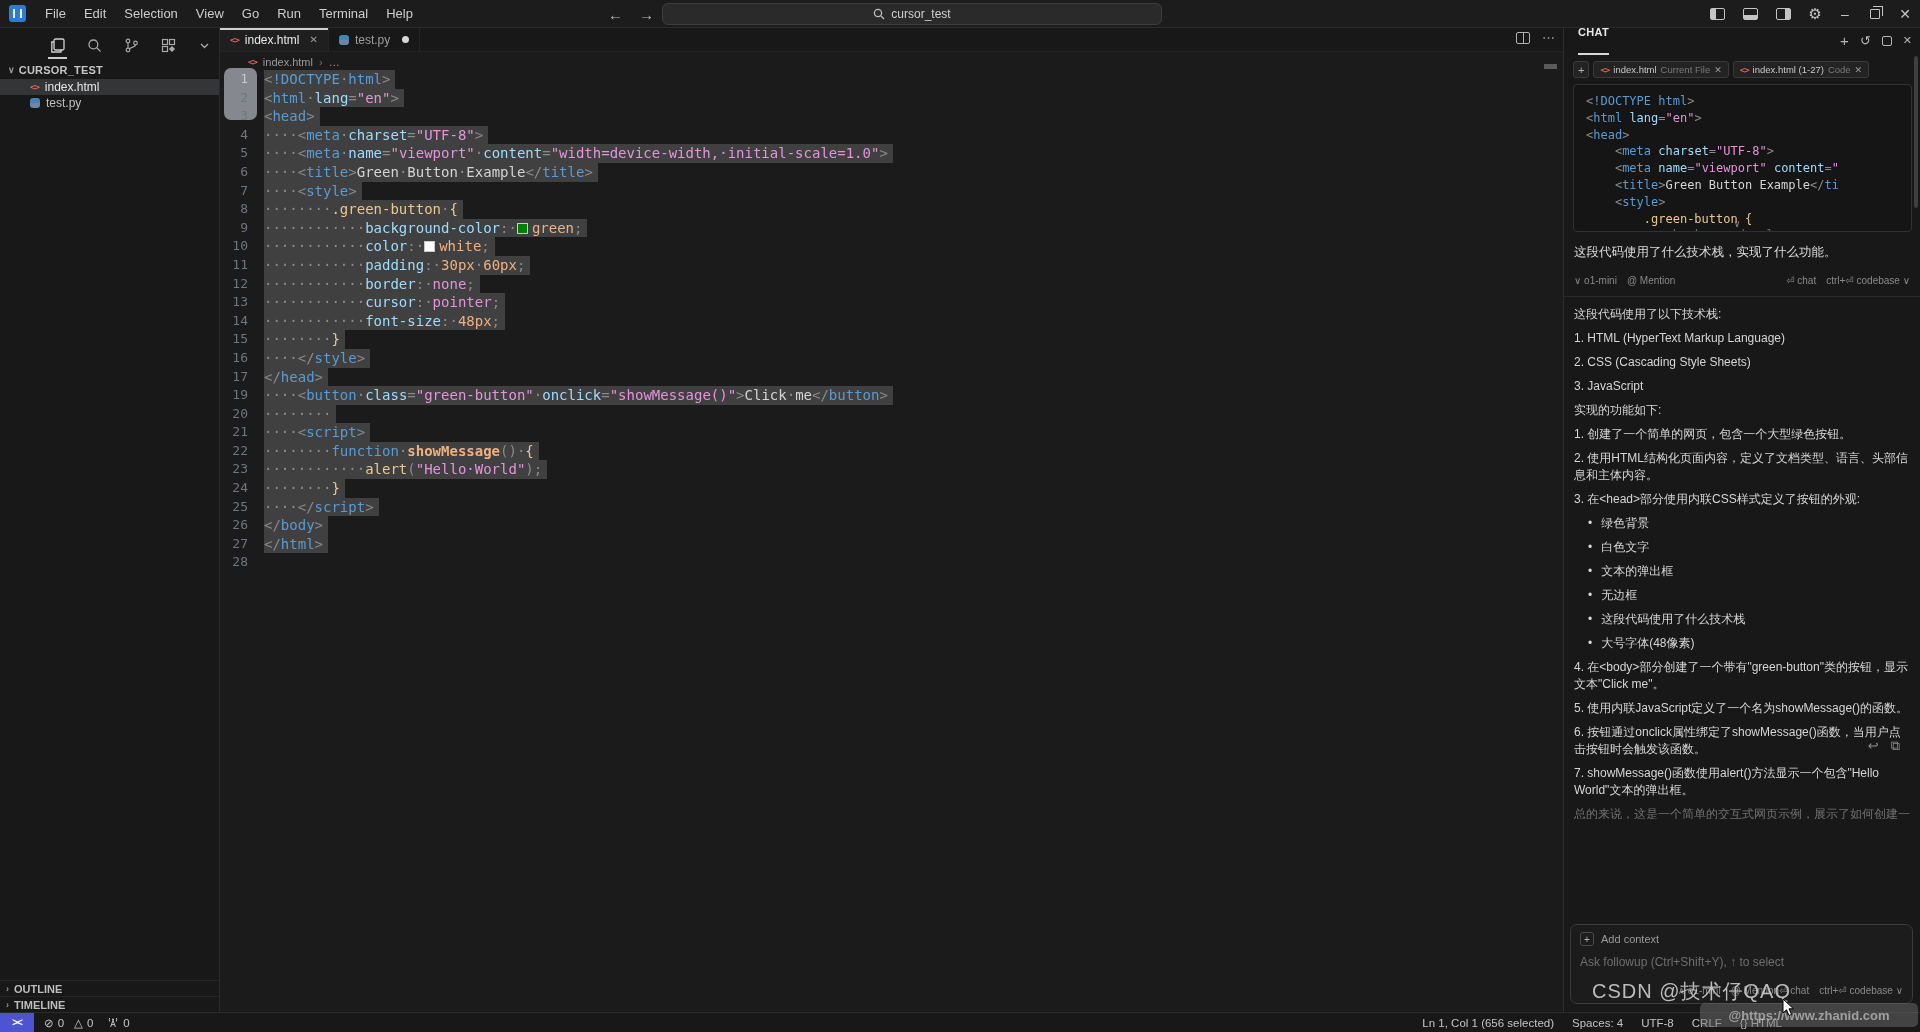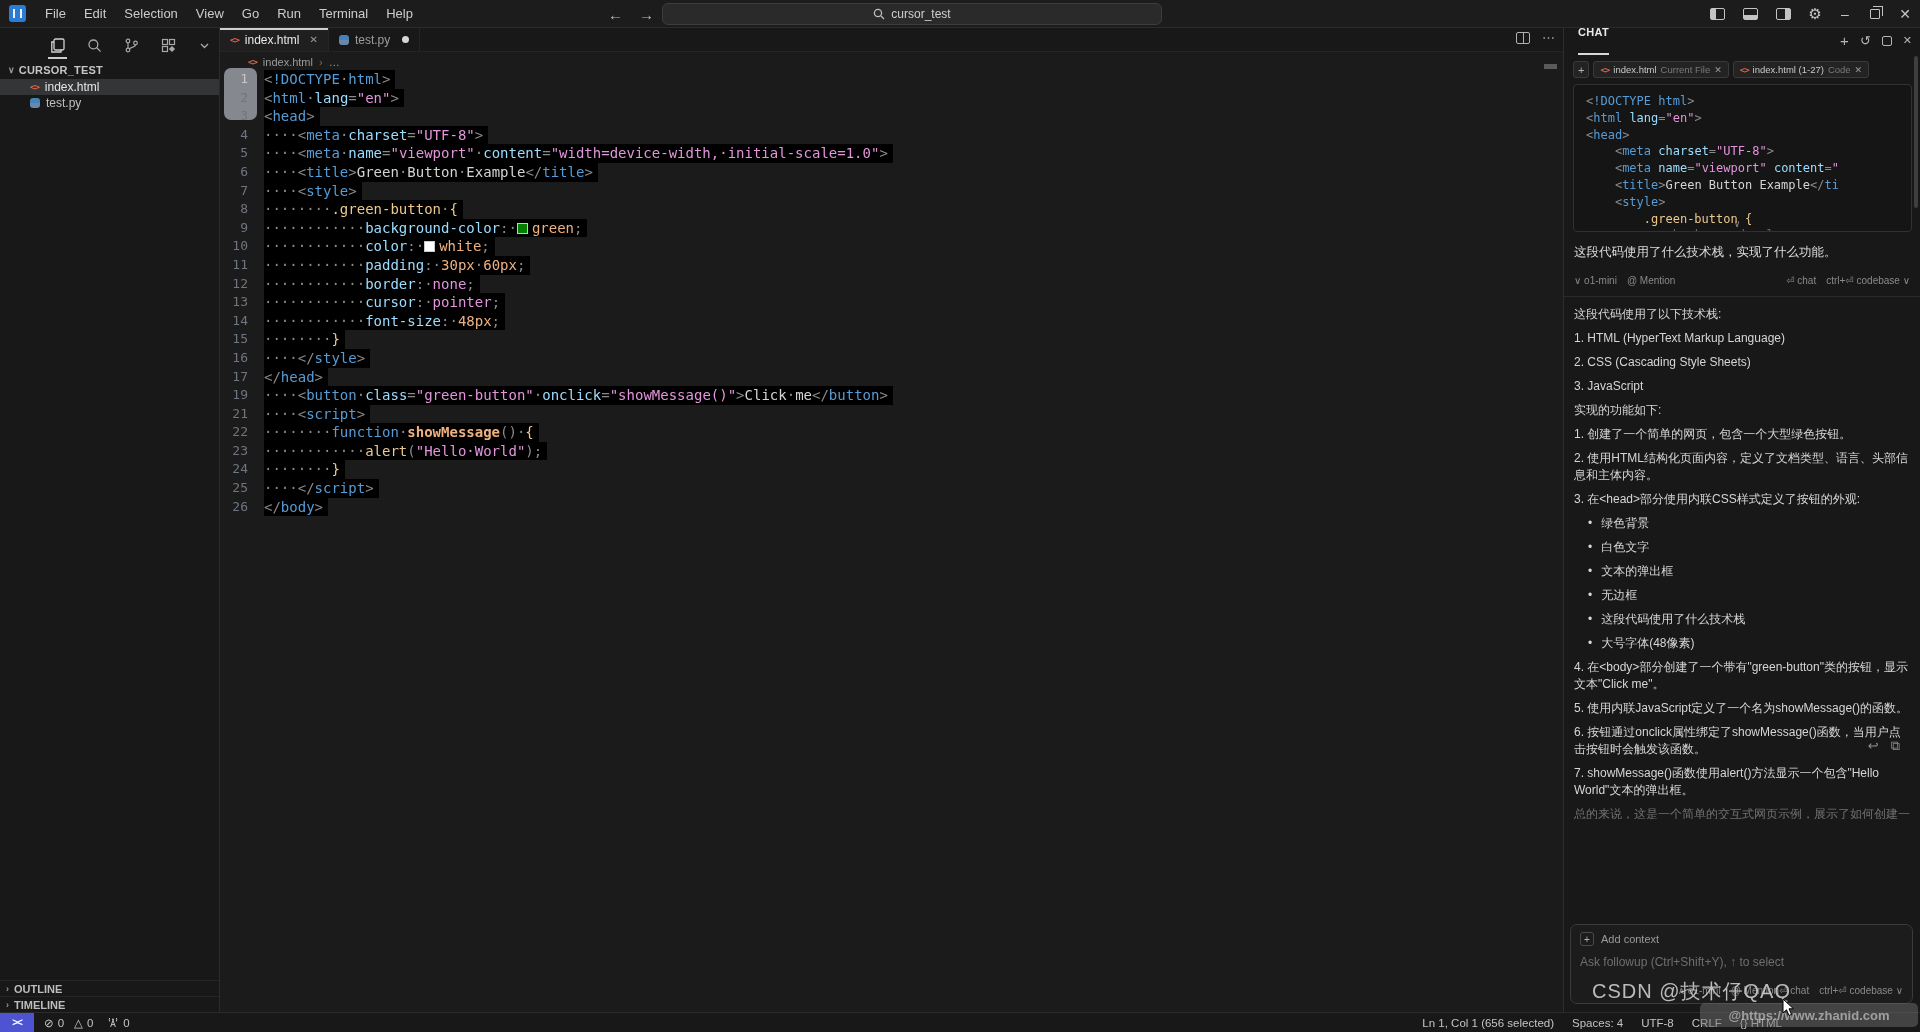--- a/index.html
+++ b/index.html
@@ -56,21 +56,21 @@
   #split-ico::before { content:""; position:absolute; left:5.5px; top:0; bottom:0; width:1.3px; background:#b0b0b0; }
   #breadcrumb { position:absolute; left:28px; top:26px; height:16px; display:flex; align-items:center; gap:6px; font-size:11px; color:#9a9a9a; }
   #float-pill { position:absolute; left:4px; top:40px; width:33px; height:52px; background:#8e9299; border-radius:7px; opacity:.92; }
   #ruler-mark { position:absolute; left:1324px; top:36px; width:13px; height:5px; background:#5a5a5a; }
 
   #code { position:absolute; left:0; top:42px; width:100%; font-family:"DejaVu Sans Mono",monospace; font-size:14px; }
   .code-line { height:18.6px; line-height:18.6px; white-space:pre; display:flex; }
   .gutter-num { width:44px; text-align:right; padding-right:16px; color:#6e7681; font-size:13px; flex:none; }
   .gutter-num.cur { color:#c6c6c6; }
   .line-content { display:inline-block; }
-  .line-content.sel { background:#000000; padding-right:5px; }
+  .line-content.sel { background:#404040; padding-right:5px; }
   .c-g{color:#8a8a8a} .c-t{color:#569cd6} .c-a{color:#9cdcfe} .c-s{color:#e394dc}
   .c-y{color:#ebc88d} .c-o{color:#efb080} .c-p{color:#e394dc} .c-x{color:#d4d4d4}
   .c-k{color:#569cd6} .c-w{color:#8c8c8c} .c-n{color:#d4d4d4}
   .c-fb{color:#efb080; font-weight:bold}
   .swatch { display:inline-block; width:11px; height:11px; border:1px solid #c9c9c9; margin:0 4px 0 0; vertical-align:-1px; }
 
   
   #chat { position:absolute; left:1563px; top:28px; width:357px; height:984px; background:#181818; border-left:1px solid #2e2e2e; }
   #chat-header { position:absolute; left:0; top:0; width:100%; height:24px; display:flex; align-items:center; }
   #chat-title { color:#e8e8e8; font-size:11px; font-weight:bold; margin-left:14px; padding-bottom:15px; border-bottom:2px solid #d8d8d8; letter-spacing:.3px; }
@@ -254,26 +254,29 @@
       <div class="code-line"><span class="gutter-num">9</span><span class="line-content sel"><span class="c-w">············</span><span class="c-a">background-color</span><span class="c-g">:</span><span class="c-w">·</span><span class="swatch" style="background: rgb(0, 128, 0);"></span><span class="c-o">green</span><span class="c-g">;</span></span></div>
       <div class="code-line"><span class="gutter-num">10</span><span class="line-content sel"><span class="c-w">············</span><span class="c-a">color</span><span class="c-g">:</span><span class="c-w">·</span><span class="swatch" style="background: rgb(255, 255, 255);"></span><span class="c-o">white</span><span class="c-g">;</span></span></div>
       <div class="code-line"><span class="gutter-num">11</span><span class="line-content sel"><span class="c-w">············</span><span class="c-a">padding</span><span class="c-g">:</span><span class="c-w">·</span><span class="c-o">30px</span><span class="c-w">·</span><span class="c-o">60px</span><span class="c-g">;</span></span></div>
       <div class="code-line"><span class="gutter-num">12</span><span class="line-content sel"><span class="c-w">············</span><span class="c-a">border</span><span class="c-g">:</span><span class="c-w">·</span><span class="c-p">none</span><span class="c-g">;</span></span></div>
       <div class="code-line"><span class="gutter-num">13</span><span class="line-content sel"><span class="c-w">············</span><span class="c-a">cursor</span><span class="c-g">:</span><span class="c-w">·</span><span class="c-p">pointer</span><span class="c-g">;</span></span></div>
       <div class="code-line"><span class="gutter-num">14</span><span class="line-content sel"><span class="c-w">············</span><span class="c-a">font-size</span><span class="c-g">:</span><span class="c-w">·</span><span class="c-o">48px</span><span class="c-g">;</span></span></div>
       <div class="code-line"><span class="gutter-num">15</span><span class="line-content sel"><span class="c-w">········</span><span class="c-y">}</span></span></div>
       <div class="code-line"><span class="gutter-num">16</span><span class="line-content sel"><span class="c-w">····</span><span class="c-g">&lt;/</span><span class="c-t">style</span><span class="c-g">&gt;</span></span></div>
       <div class="code-line"><span class="gutter-num">17</span><span class="line-content sel"><span class="c-g">&lt;/</span><span class="c-t">head</span><span class="c-g">&gt;</span></span></div>
       <div class="code-line"><span class="gutter-num">19</span><span class="line-content sel"><span class="c-w">····</span><span class="c-g">&lt;</span><span class="c-t">button</span><span class="c-w">·</span><span class="c-a">class</span><span class="c-g">=</span><span class="c-s">"green-button"</span><span class="c-w">·</span><span class="c-a">onclick</span><span class="c-g">=</span><span class="c-s">"showMessage()"</span><span class="c-g">&gt;</span><span class="c-x">Click</span><span class="c-w">·</span><span class="c-x">me</span><span class="c-g">&lt;/</span><span class="c-t">button</span><span class="c-g">&gt;</span></span></div>
+      <div class="code-line"><span class="gutter-num">20</span><span class="line-content sel"><span class="c-w">········</span></span></div>
       <div class="code-line"><span class="gutter-num">21</span><span class="line-content sel"><span class="c-w">····</span><span class="c-g">&lt;</span><span class="c-t">script</span><span class="c-g">&gt;</span></span></div>
       <div class="code-line"><span class="gutter-num">22</span><span class="line-content sel"><span class="c-w">········</span><span class="c-k">function</span><span class="c-w">·</span><span class="c-fb">showMessage</span><span class="c-g">()</span><span class="c-w">·</span><span class="c-y">{</span></span></div>
       <div class="code-line"><span class="gutter-num">23</span><span class="line-content sel"><span class="c-w">············</span><span class="c-y">alert</span><span class="c-g">(</span><span class="c-s">"Hello·World"</span><span class="c-g">);</span></span></div>
       <div class="code-line"><span class="gutter-num">24</span><span class="line-content sel"><span class="c-w">········</span><span class="c-y">}</span></span></div>
       <div class="code-line"><span class="gutter-num">25</span><span class="line-content sel"><span class="c-w">····</span><span class="c-g">&lt;/</span><span class="c-t">script</span><span class="c-g">&gt;</span></span></div>
       <div class="code-line"><span class="gutter-num">26</span><span class="line-content sel"><span class="c-g">&lt;/</span><span class="c-t">body</span><span class="c-g">&gt;</span></span></div>
+      <div class="code-line"><span class="gutter-num">27</span><span class="line-content sel"><span class="c-g">&lt;/</span><span class="c-t">html</span><span class="c-g">&gt;</span></span></div>
+      <div class="code-line"><span class="gutter-num">28</span><span class="line-content"></span></div>
     </div>
 </div>
 
 <div id="chat">
   <div id="chat-header">
     <span id="chat-title">CHAT</span>
   </div>
   <div id="chat-icons">
     <span style="font-size:15px;">+</span>
     <span>↺</span>

